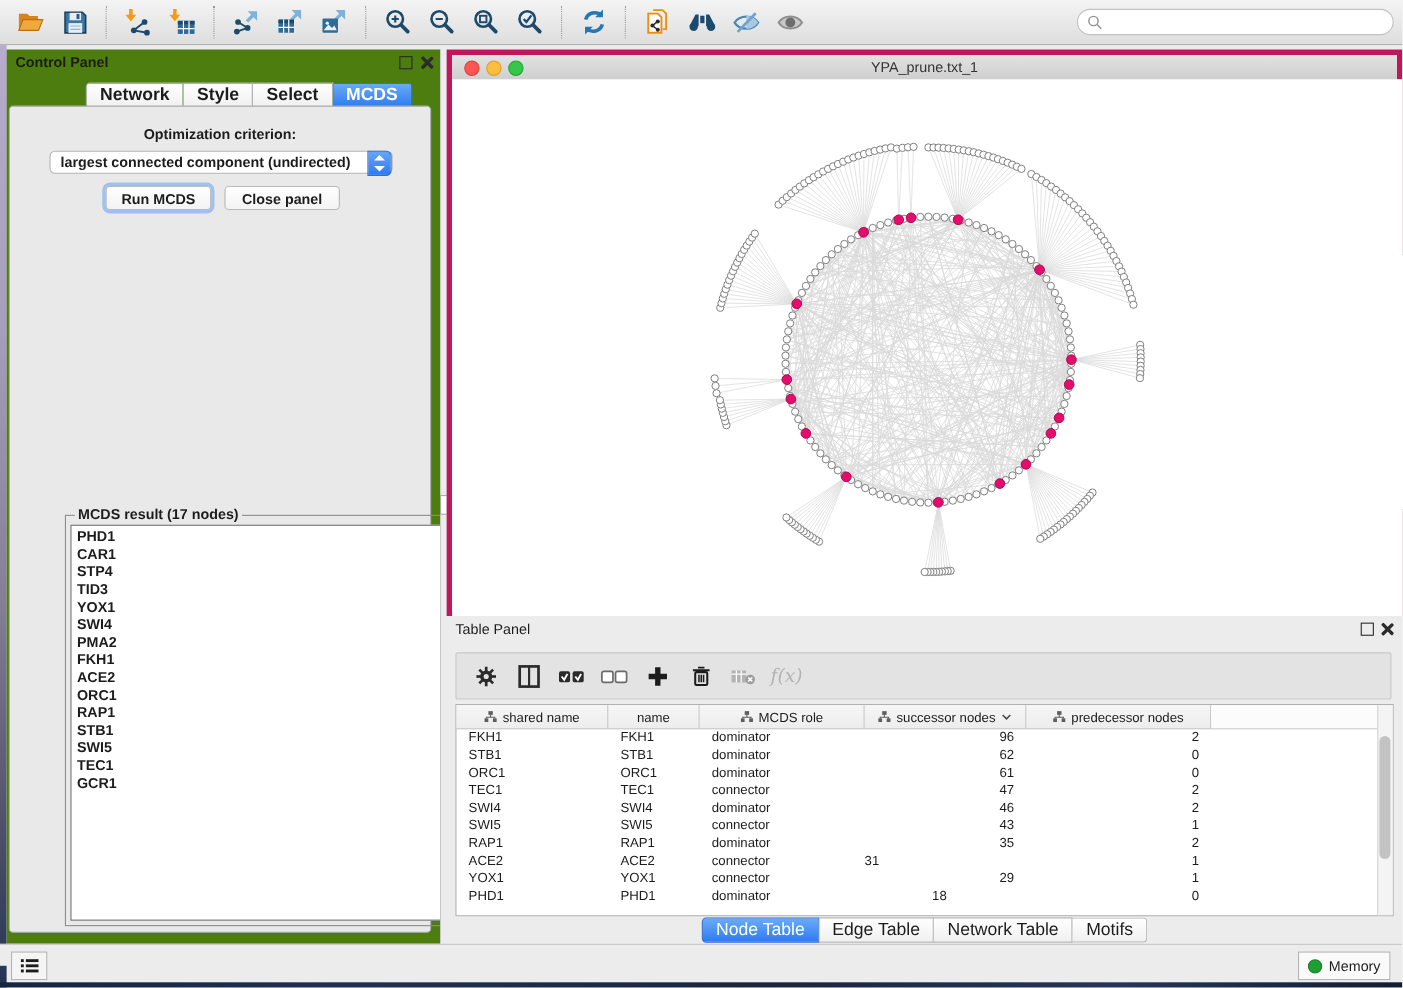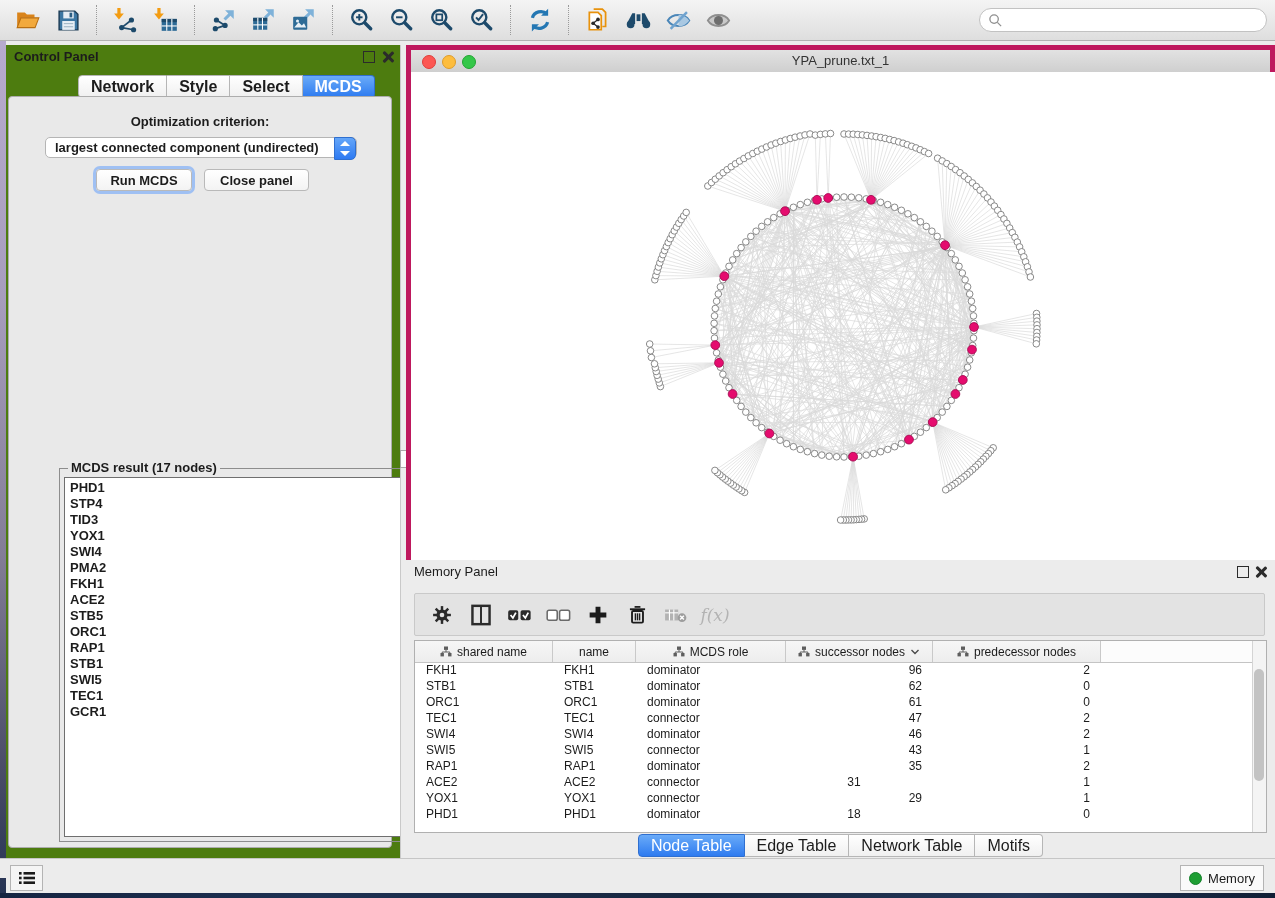--- a/index.html
+++ b/index.html
@@ -281,28 +281,28 @@
           </div>
       </div>
       <div class="btn" id="run-btn">Run MCDS</div>
       <div class="btn" id="closep-btn">Close panel</div>
 
       <div id="result-group">
         <div id="result-title">MCDS result (17 nodes)</div>
         <div id="result-list">
           <ul id="result-ul">
               <li>PHD1</li>
+              <li>CAR1</li>
               <li>STP4</li>
               <li>TID3</li>
               <li>YOX1</li>
               <li>SWI4</li>
               <li>PMA2</li>
               <li>FKH1</li>
               <li>ACE2</li>
-              <li>STB5</li>
               <li>ORC1</li>
               <li>RAP1</li>
               <li>STB1</li>
               <li>SWI5</li>
               <li>TEC1</li>
               <li>GCR1</li>
             </ul>
           <div id="result-scroll"></div>
         </div>
       </div>
@@ -1215,21 +1215,21 @@
             <circle cx="521.7" cy="350.1" r="4.4"></circle>
             <circle cx="358.4" cy="361.5" r="4.4"></circle>
             <circle cx="498.0" cy="367.6" r="4.4"></circle>
             <circle cx="442.1" cy="384.7" r="4.4"></circle>
           </g>
         </svg>
     </div>
   </div>
 
   <div id="table-panel" class="abs">
-    <div class="panel-title">Memory Panel</div>
+    <div class="panel-title">Table Panel</div>
     <div class="float-ic" style="left:831px"></div>
     <div class="close-ic" style="left:849px"></div>
 
     <div id="tp-toolbar">
       <div class="tp-ic">
         <svg width="20" height="20" viewBox="0 0 18 18">
             <g fill="#2b2b2b">
               <rect x="7.9" y="1" width="2.2" height="16"></rect>
               <rect x="7.9" y="1" width="2.2" height="16" transform="rotate(45 9 9)"></rect>
               <rect x="7.9" y="1" width="2.2" height="16" transform="rotate(90 9 9)"></rect>
@@ -1408,21 +1408,21 @@
                 <td style="text-align: left; padding: 0px 0px 0px 11px;">RAP1</td>
                 <td style="text-align: left; padding: 0px 0px 0px 11px;">dominator</td>
                 <td style="text-align: right; padding: 0px 11px 0px 0px;">35</td>
                 <td style="text-align: right; padding: 0px 11px 0px 0px;">2</td>
                 <td></td>
               </tr>
               <tr>
                 <td style="text-align: left; padding: 0px 0px 0px 11px;">ACE2</td>
                 <td style="text-align: left; padding: 0px 0px 0px 11px;">ACE2</td>
                 <td style="text-align: left; padding: 0px 0px 0px 11px;">connector</td>
-                <td style="text-align: center; padding: 0px 11px 0px 0px;">31</td>
+                <td style="text-align: left; padding: 0px 11px 0px 0px;">31</td>
                 <td style="text-align: right; padding: 0px 11px 0px 0px;">1</td>
                 <td></td>
               </tr>
               <tr>
                 <td style="text-align: left; padding: 0px 0px 0px 11px;">YOX1</td>
                 <td style="text-align: left; padding: 0px 0px 0px 11px;">YOX1</td>
                 <td style="text-align: left; padding: 0px 0px 0px 11px;">connector</td>
                 <td style="text-align: right; padding: 0px 11px 0px 0px;">29</td>
                 <td style="text-align: right; padding: 0px 11px 0px 0px;">1</td>
                 <td></td>

